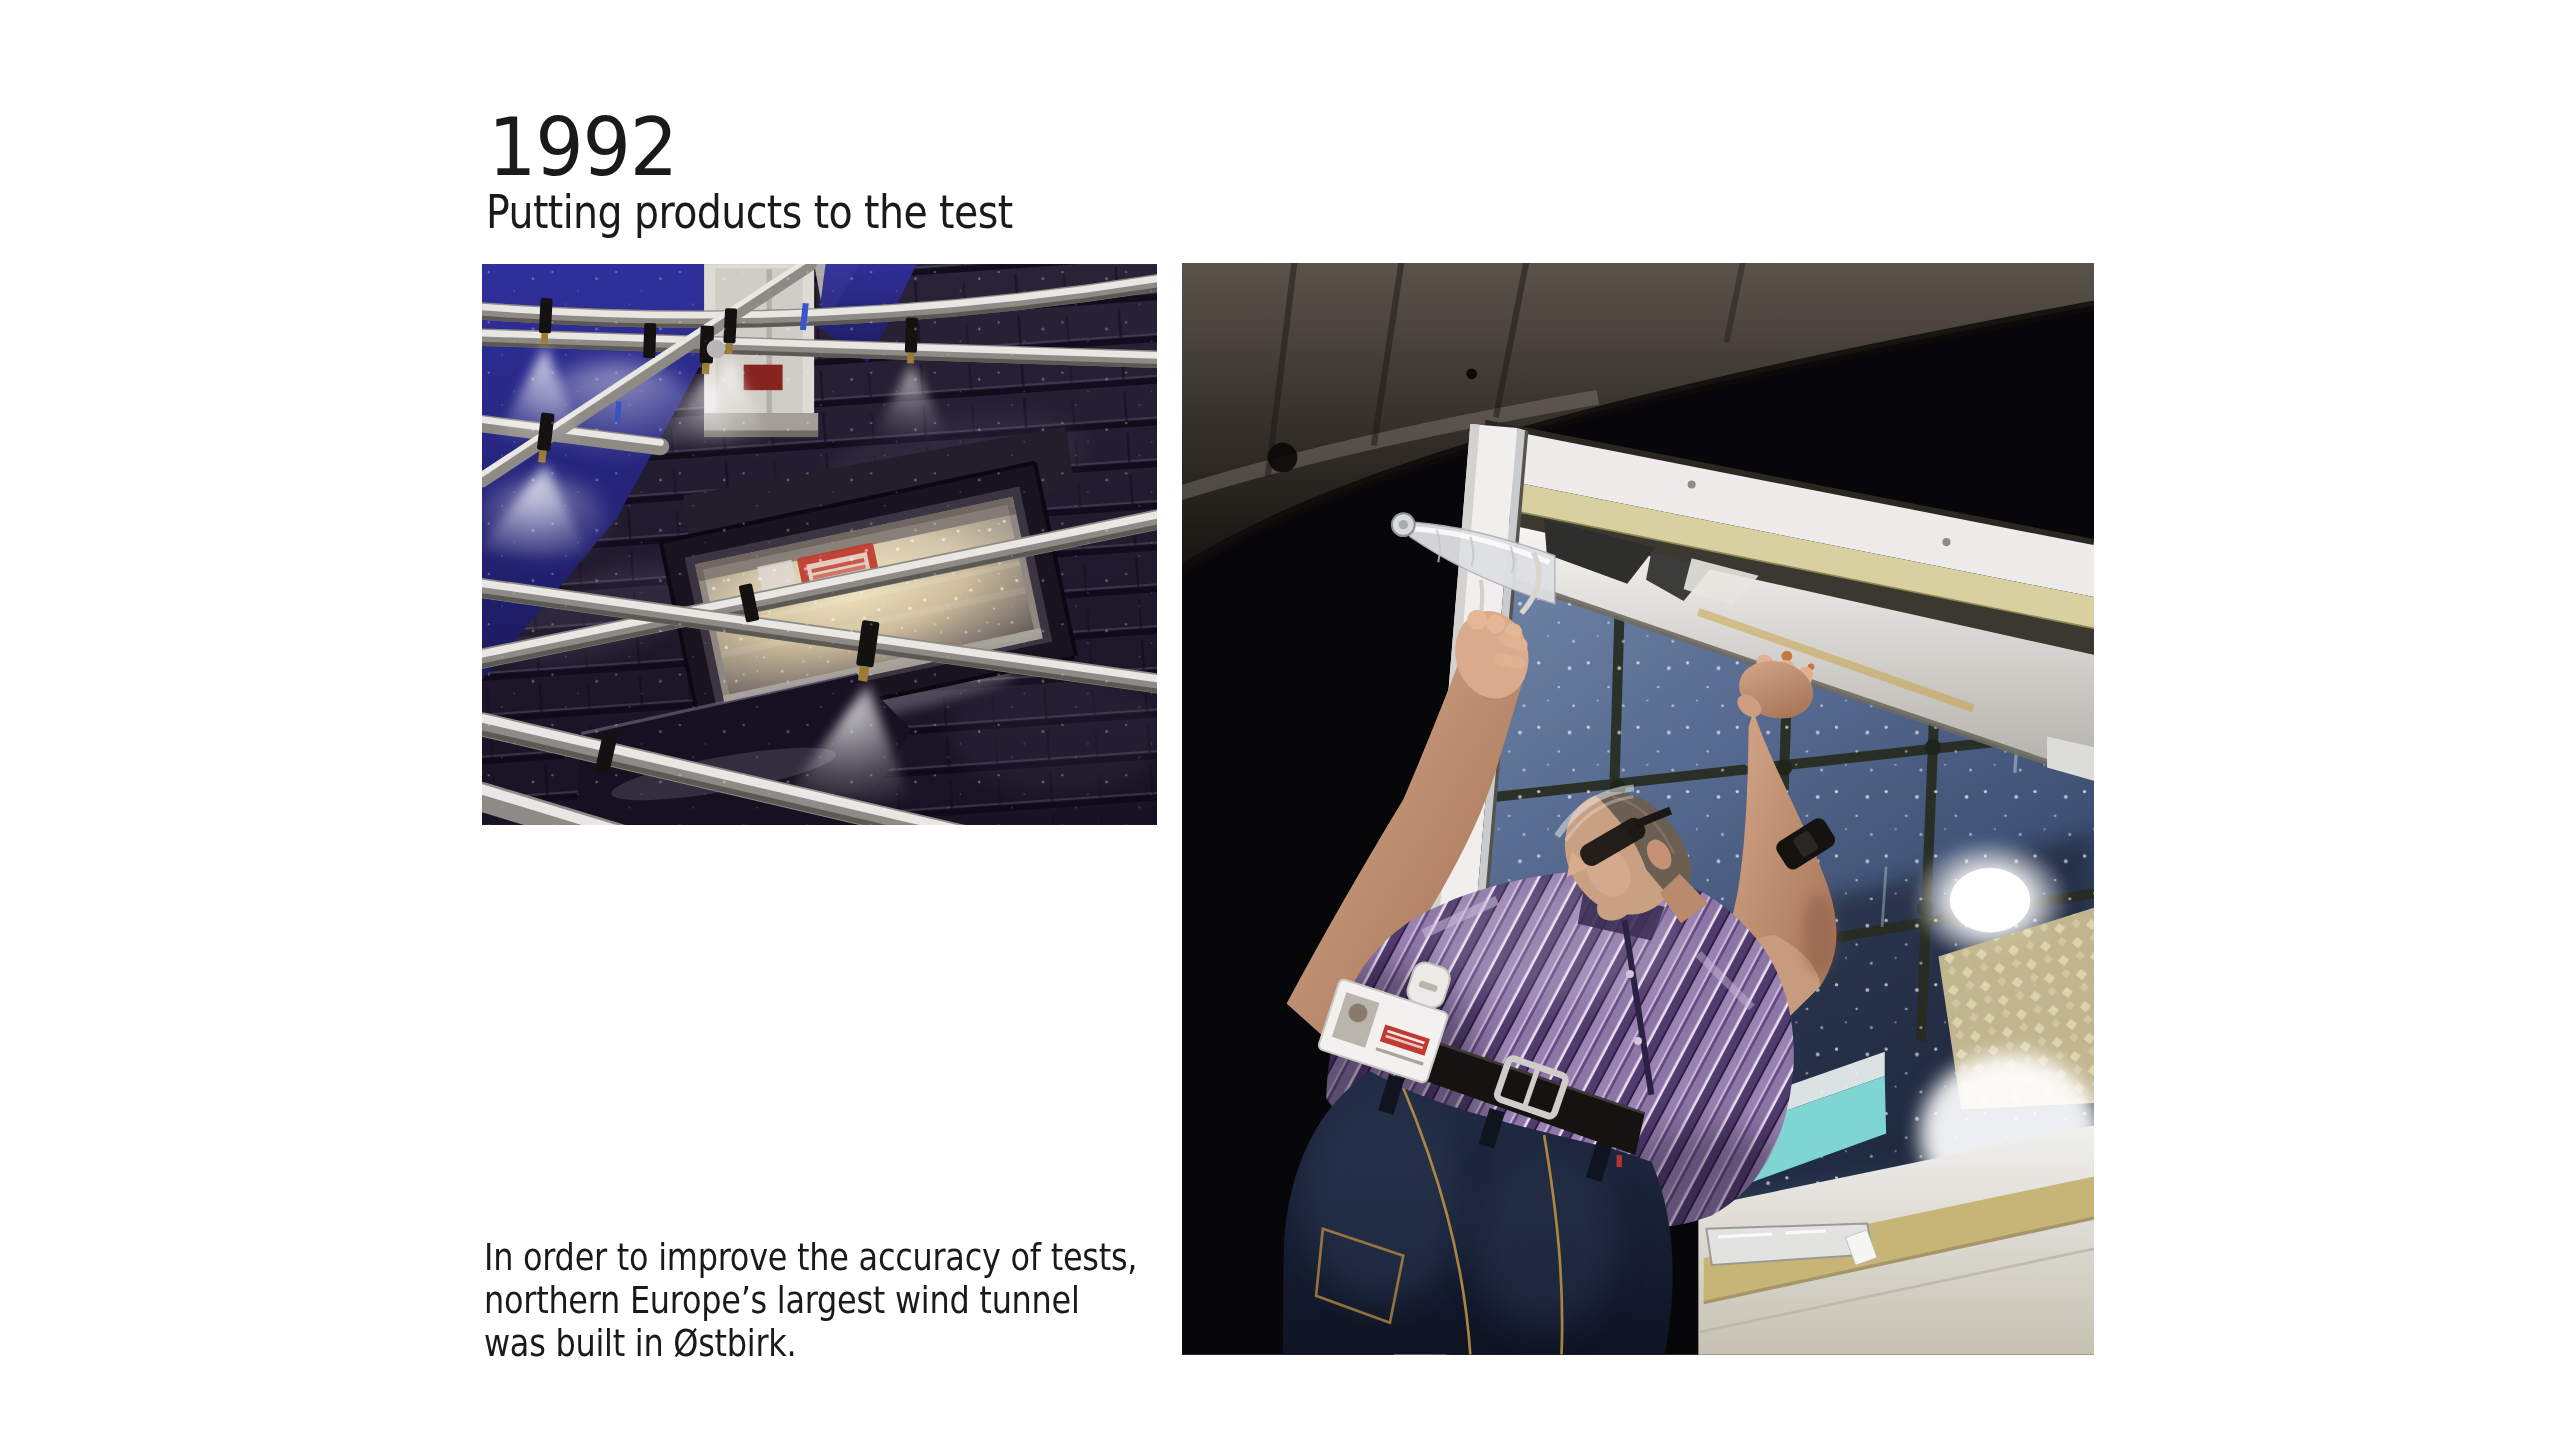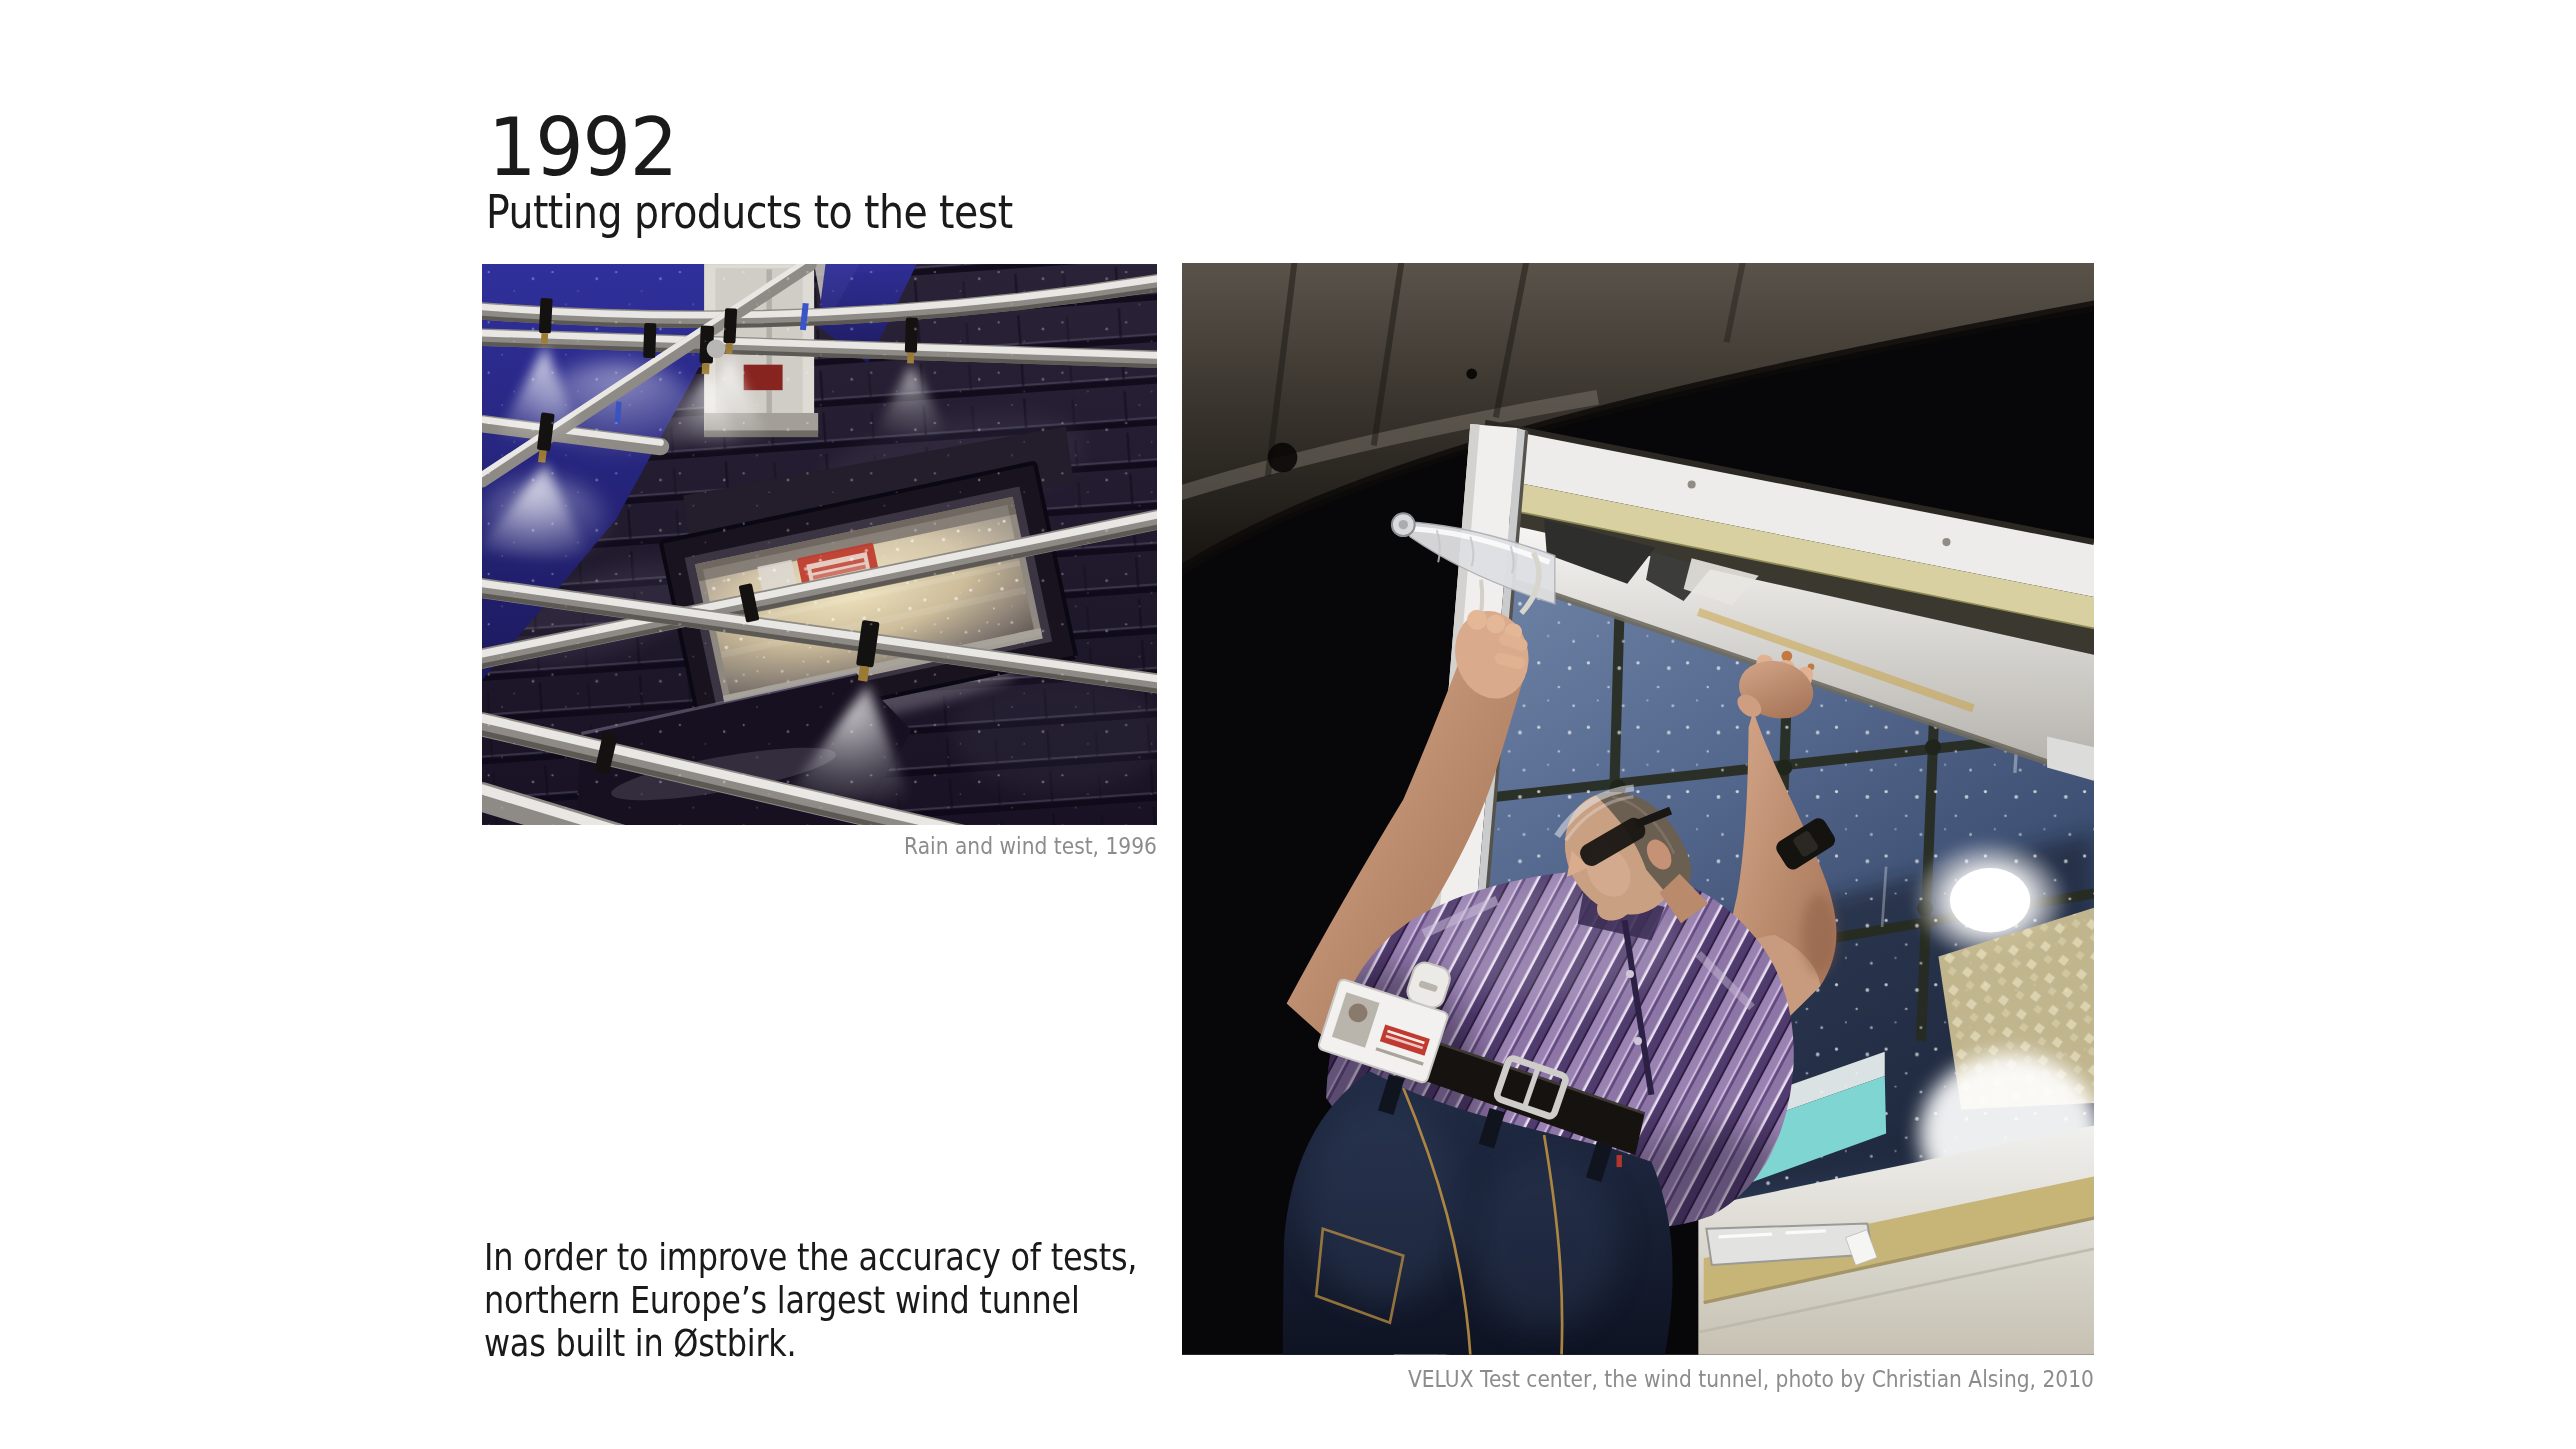--- a/index.html
+++ b/index.html
@@ -211,23 +211,20 @@
             <rect x="-11" y="-30" width="22" height="60" rx="3" fill="#141210"></rect>
           </g>
         <rect x="478" y="58" width="9" height="40" fill="#3a55c8" transform="rotate(6 478 58)"></rect>
         <rect x="200" y="205" width="8" height="34" fill="#3552c2" opacity=".9" transform="rotate(4 200 205)"></rect>
       </g>
 
       <rect width="1006" height="836" fill="url(#LspecksP)" opacity=".55"></rect>
     </svg>
   </figure>
 
-  <div class="abs" style="left:482px;top:833px;width:675px;">
-    <div class="cap">Rain and wind test, 1996</div>
-  </div>
 
   <figure class="abs" style="left:1182px;top:263px;width:912px;height:1092px;" aria-label="Technician seen from below in a purple plaid shirt and jeans opening a test window inside the wind tunnel">
     <svg width="912" height="1092" viewBox="0 0 1360 1628">
       <defs>
         <linearGradient id="RglassG" x1="0" y1="0" x2=".6" y2="1">
           <stop offset="0" stop-color="#7286aa"></stop>
             <stop offset=".4" stop-color="#54678c"></stop>
           <stop offset=".75" stop-color="#394b6e"></stop>
             <stop offset="1" stop-color="#232f48"></stop>
         </linearGradient>
@@ -488,23 +485,20 @@
           <rect x="42" y="-32" width="55" height="12" fill="#191613" transform="rotate(8 42 -32)"></rect>
           <path d="M -70,-70 Q 0,-105 65,-75" stroke="#e8e8ea" stroke-width="10" opacity=".55" fill="none"></path>
           <path d="M -62,-58 Q 0,-88 58,-64" stroke="#e8e8ea" stroke-width="5" opacity=".35" fill="none"></path>
           <ellipse cx="48" cy="30" rx="16" ry="24" fill="#c69275"></ellipse>
           <path d="M 20,80 L 60,70 L 75,130 L 25,135 Z" fill="#b98a6c"></path>
         </g>
       </g>
     </svg>
   </figure>
 
-  <div class="abs" style="left:1182px;top:1366px;width:912px;">
-    <div class="cap">VELUX Test center, the wind tunnel, photo by Christian Alsing, 2010</div>
-  </div>
 
   <div class="abs bodytext" style="left:484px;top:1236px;width:872px;">
     <div>In order to improve the accuracy of tests,</div>
     <div>northern Europe’s largest wind tunnel</div>
     <div>was built in Østbirk.</div>
   </div>
 
 </div>
 
 

